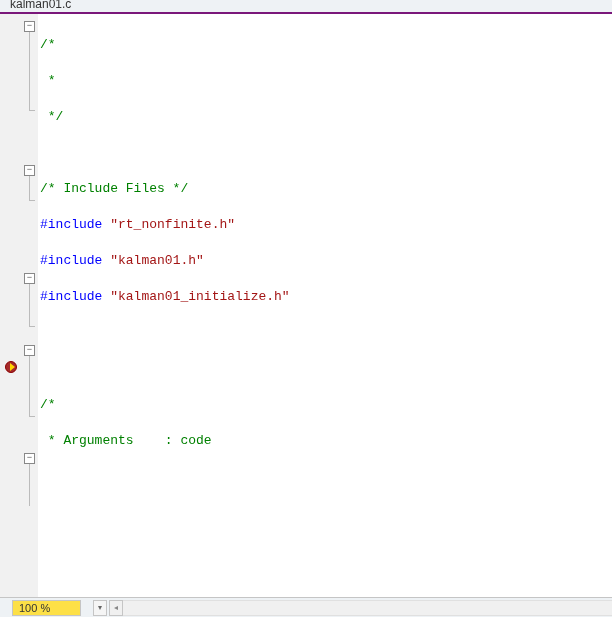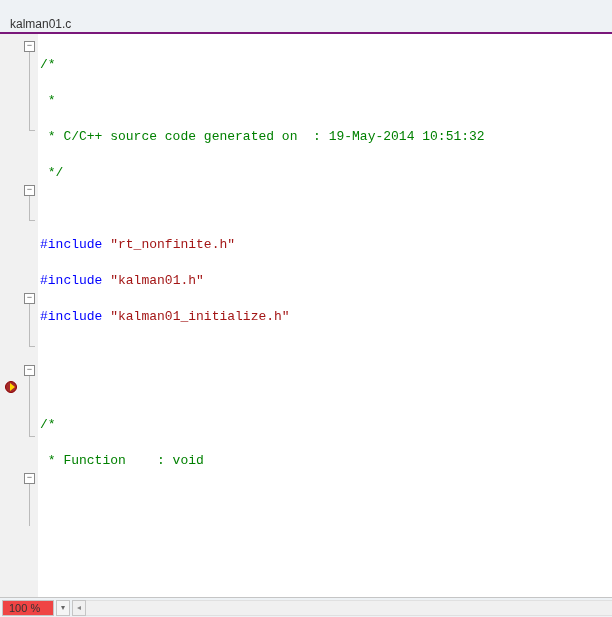--- a/index.html
+++ b/index.html
@@ -9,21 +9,21 @@
   background: #fff;
   width: 612px;
   height: 617px;
   overflow: hidden;
   display: flex;
   flex-direction: column;
 }
 .tab-bar {
   background: #eef2f5;
   border-bottom: 2px solid #7a177a;
-  height: 34px;
+  height: 14px;
   display: flex;
   align-items: flex-end;
 }
 .tab {
   padding: 3px 10px 1px 10px;
   font-family: "Segoe UI", Tahoma, sans-serif;
   font-size: 12px;
   color: #333;
   background: #eef2f5;
 }
@@ -117,26 +117,26 @@
   border-top: 1px solid #c5c5c5;
   display: flex;
   align-items: center;
   font-family: "Segoe UI", Tahoma, sans-serif;
   font-size: 11px;
   color: #333;
 }
 .zoom-box {
   padding: 1px 6px;
   border: 1px solid #c5c5c5;
-  background: #ef4444;
-  margin: 1px 2px;
-  height: 16px;
-  display: flex;
-  align-items: center;
-  width: 52px;
+  background: #fde047;
+  margin: 1px 12px;
+  height: 16px;
+  display: flex;
+  align-items: center;
+  width: 69px;
 }
 .zoom-dd {
   width: 14px;
   height: 16px;
   border: 1px solid #c5c5c5;
   background: #f5f5f5;
   display: flex;
   align-items: center;
   justify-content: center;
   font-size: 8px;
@@ -194,30 +194,30 @@
     </div>
     <div class="breakpoint" style="top:346px">
       <div class="breakpoint-dot"></div>
       <div class="breakpoint-arrow"></div>
     </div>
   </div>
 
   <div class="code-area">
 <div class="line"><span class="comment">/*</span></div>
 <div class="line"><span class="comment"> *</span></div>
-<div class="line"><span class="comment"> * C/C++ source code generated on  : 19-May-2014 10:51:32</span></div>
 <div class="line"><span class="comment"> */</span></div>
 <div class="line"><span></span></div>
+<div class="line"><span class="comment">/* Include Files */</span></div>
 <div class="line"><span class="preproc">#include </span><span class="string">"rt_nonfinite.h"</span></div>
 <div class="line"><span class="preproc">#include </span><span class="string">"kalman01.h"</span></div>
 <div class="line"><span class="preproc">#include </span><span class="string">"kalman01_initialize.h"</span></div>
 <div class="line"><span></span></div>
 <div class="line"><span></span></div>
 <div class="line"><span class="comment">/*</span></div>
-<div class="line"><span class="comment"> * Function    : void</span></div>
+<div class="line"><span class="comment"> * Arguments    : code</span></div>
 
 
 
 
 
 
 
 
 
 

